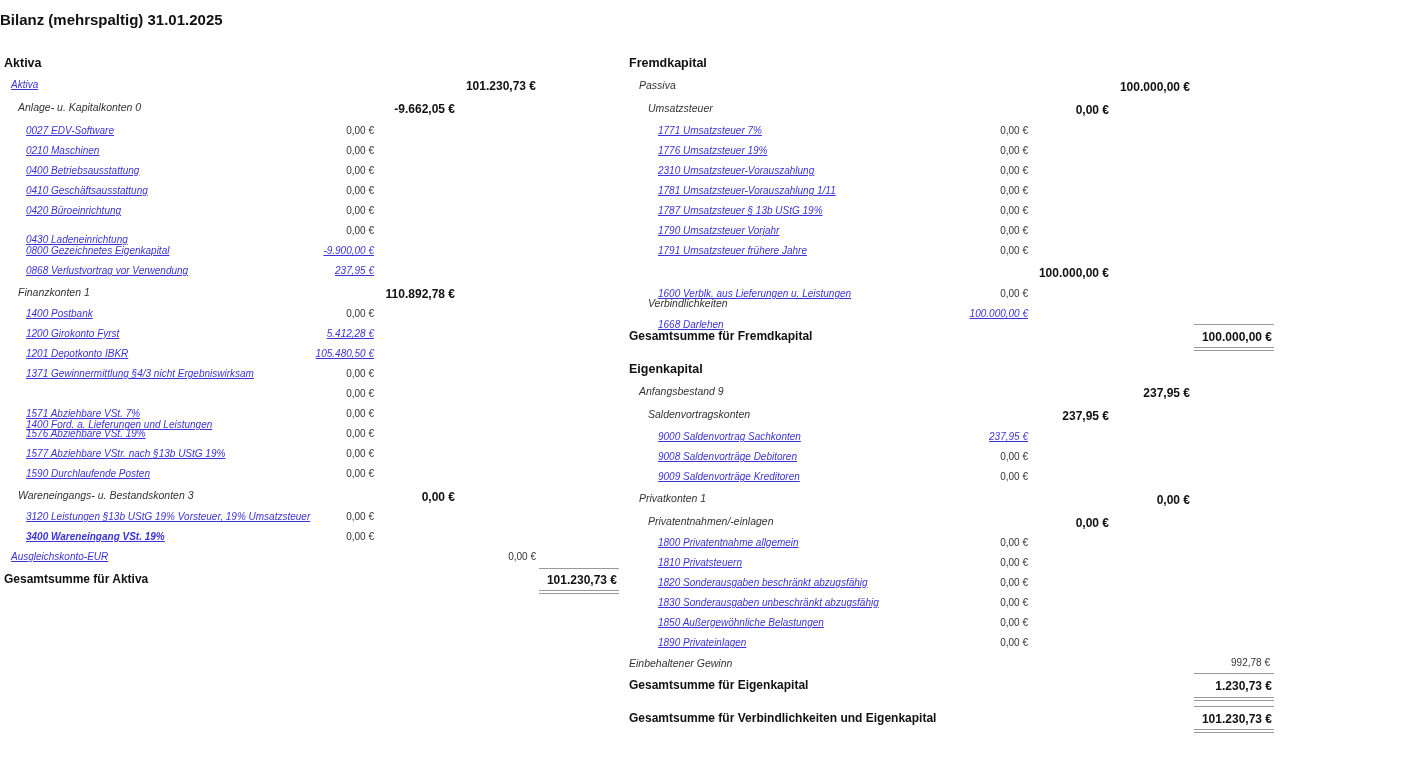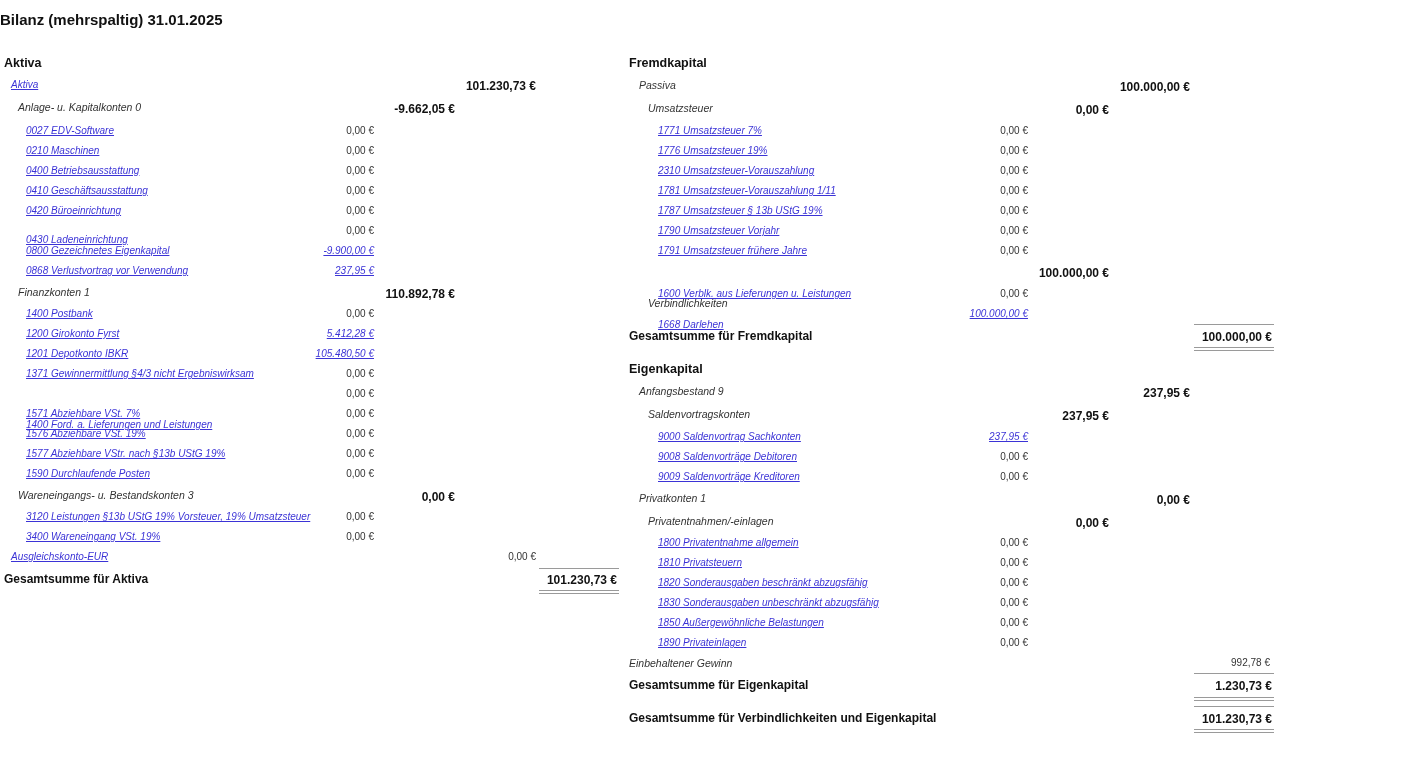--- a/index.html
+++ b/index.html
@@ -69,21 +69,21 @@
   <a class="abs lnk" style="left:26px;top:448px;">1577 Abziehbare VStr. nach §13b UStG 19%</a>
   <div class="abs val" style="left:290px;width:84px;top:448px;">0,00 €</div>
   <a class="abs lnk" style="left:26px;top:468px;">1590 Durchlaufende Posten</a>
   <div class="abs val" style="left:290px;width:84px;top:468px;">0,00 €</div>
 
   <div class="abs lbl" style="left:18px;top:489px;">Wareneingangs- u. Bestandskonten 3</div>
   <div class="abs bval" style="left:340px;width:115px;top:490px;">0,00 €</div>
 
   <a class="abs lnk" style="left:26px;top:511px;">3120 Leistungen §13b UStG 19% Vorsteuer, 19% Umsatzsteuer</a>
   <div class="abs val" style="left:290px;width:84px;top:511px;">0,00 €</div>
-  <a class="abs lnk" style="left:26px;top:531px;">3400 Wareneingang VSt. 19%</a>
+  <a class="abs lnk" style="left:26px;top:531px;font-weight:bold;">3400 Wareneingang VSt. 19%</a>
   <div class="abs val" style="left:290px;width:84px;top:531px;">0,00 €</div>
 
   <a class="abs lnk" style="left:11px;top:551px;">Ausgleichskonto-EUR</a>
   <div class="abs val" style="left:460px;width:76px;top:551px;">0,00 €</div>
   <div class="line" style="left:539px;width:80px;top:568px;"></div>
 
   <div class="abs total" style="left:4px;top:572px;">Gesamtsumme für Aktiva</div>
   <div class="abs bval" style="left:530px;width:87px;top:573px;">101.230,73 €</div>
   <div class="dline" style="left:539px;width:80px;top:590px;"></div>
 </div>

